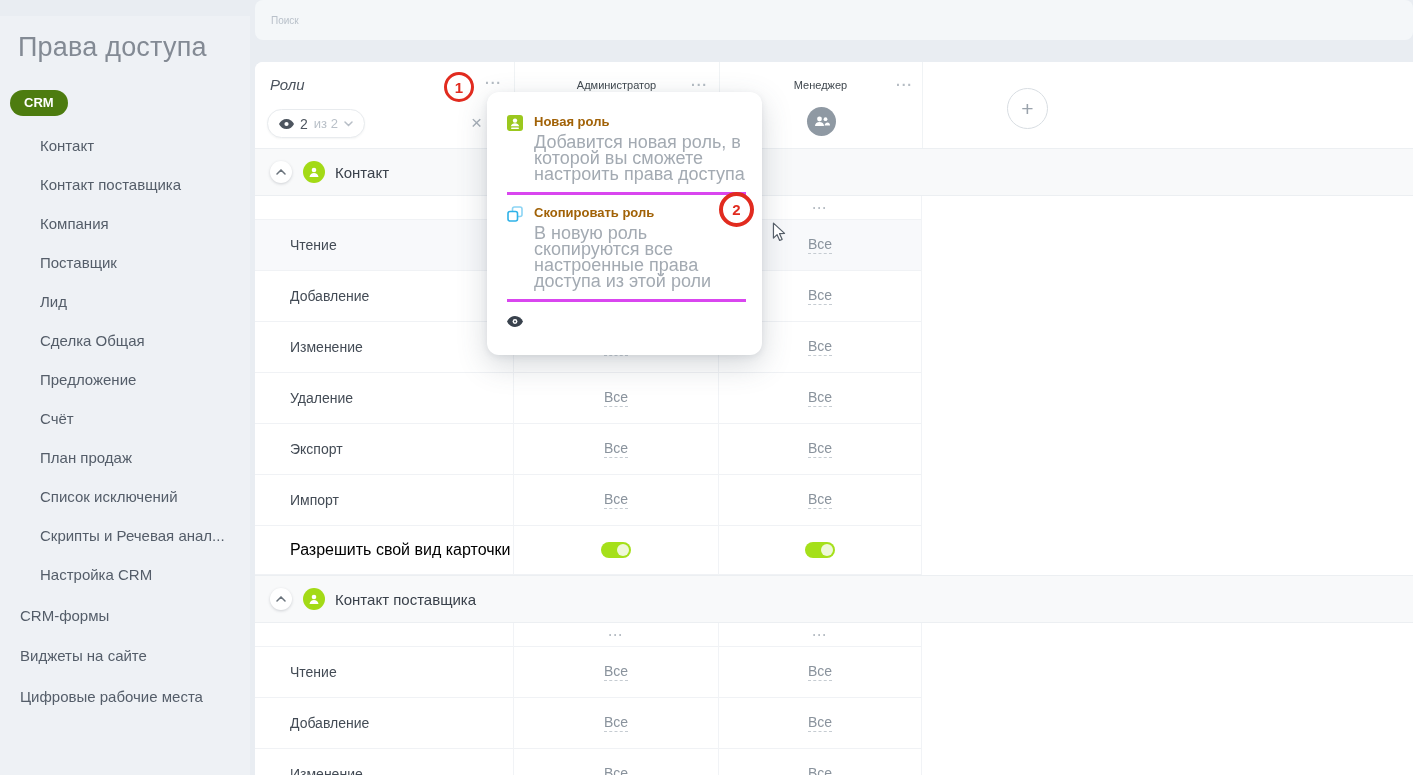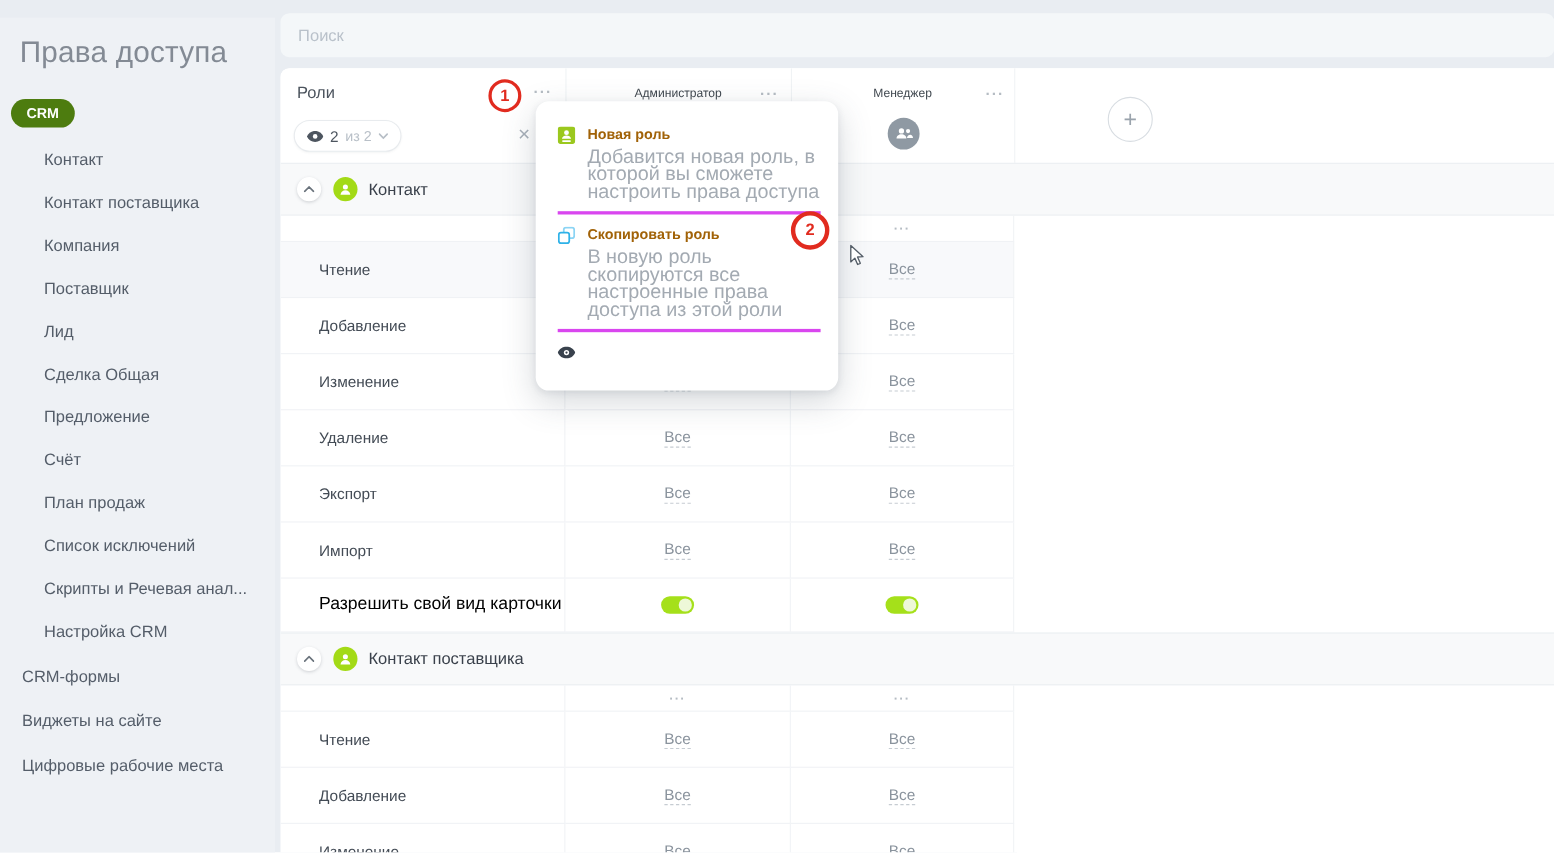--- a/index.html
+++ b/index.html
@@ -12,30 +12,30 @@
   }
   
   .sidebar { position:absolute; left:0; top:16px; width:250px; height:775px; background:#eef1f5; }
   .side-title { position:absolute; left:18px; top:16px; font-size:27px; font-weight:400; color:#838a94; letter-spacing:.2px; }
   .crm-badge { position:absolute; left:10px; top:74px; height:26px; line-height:26px; padding:0 14px; background:#4d7c0f; color:#fff; font-size:13px; font-weight:bold; border-radius:14px; }
   .side-item { position:absolute; font-size:15px; color:#545d69; line-height:20px; cursor:pointer; white-space:nowrap; }
   .side-item.sub { left:40px; }
   .side-item.root { left:20px; }
   
   .search-input {
-    position:absolute; left:255px; top:12px; width:1158px; height:40px;
+    position:absolute; left:255px; top:0; width:1158px; height:40px;
     background:#f4f7f9; border:none; outline:none; border-radius:8px;
-    padding:0 16px; font-size:15px; color:#14532d; font-family:"Liberation Sans", sans-serif;
+    padding:0 16px; font-size:10px; color:#14532d; font-family:"Liberation Sans", sans-serif;
   }
   .search-input::placeholder { color:#b9c1ca; }
   
   .panel { position:absolute; left:255px; top:62px; width:1158px; height:713px; background:#fff; border-top-left-radius:8px; overflow:hidden; }
   .thead { position:absolute; left:0; top:0; width:1158px; height:86px; background:#fff; }
   .vline { position:absolute; top:0; width:1px; height:86px; background:#f0f3f5; }
-  .th-roles-label { position:absolute; left:15px; top:14px; font-size:15px; color:#4c545e; }
+  .th-roles-label { position:absolute; left:15px; top:14px; font-size:15px; color:#4c545e;font-style:italic; }
   .dots { color:#b5bcc3; font-size:14px; font-weight:bold; letter-spacing:1px; cursor:pointer; }
   .th-dots { position:absolute; }
   .chip {
     position:absolute; left:12px; top:47px; height:29px; display:inline-flex; align-items:center; gap:6px;
     background:#fff; border:1px solid #e8ebee; border-radius:15px; padding:0 11px;
     box-shadow:0 1px 2px rgba(70,80,90,.06); cursor:pointer;
   }
   .chip-count { font-size:14px; color:#4d555f; }
   .chip-of { font-size:13px; color:#b9c0c8; }
   .collapse-x { position:absolute; left:216px; top:50px; font-size:19px; color:#a7afb8; cursor:pointer; line-height:22px; }

